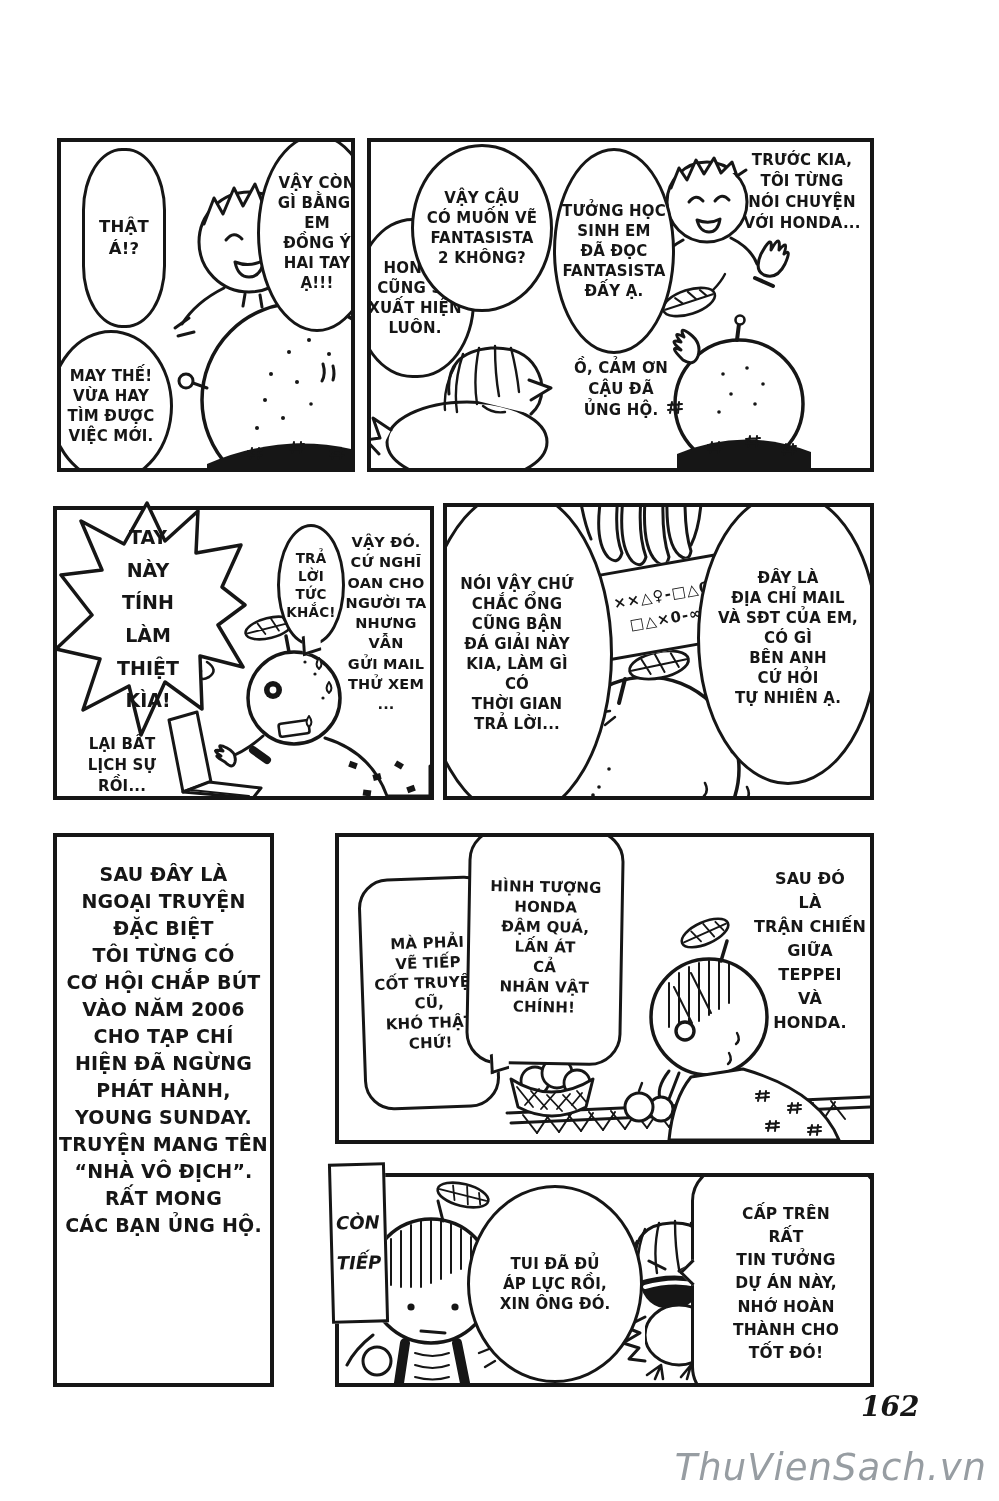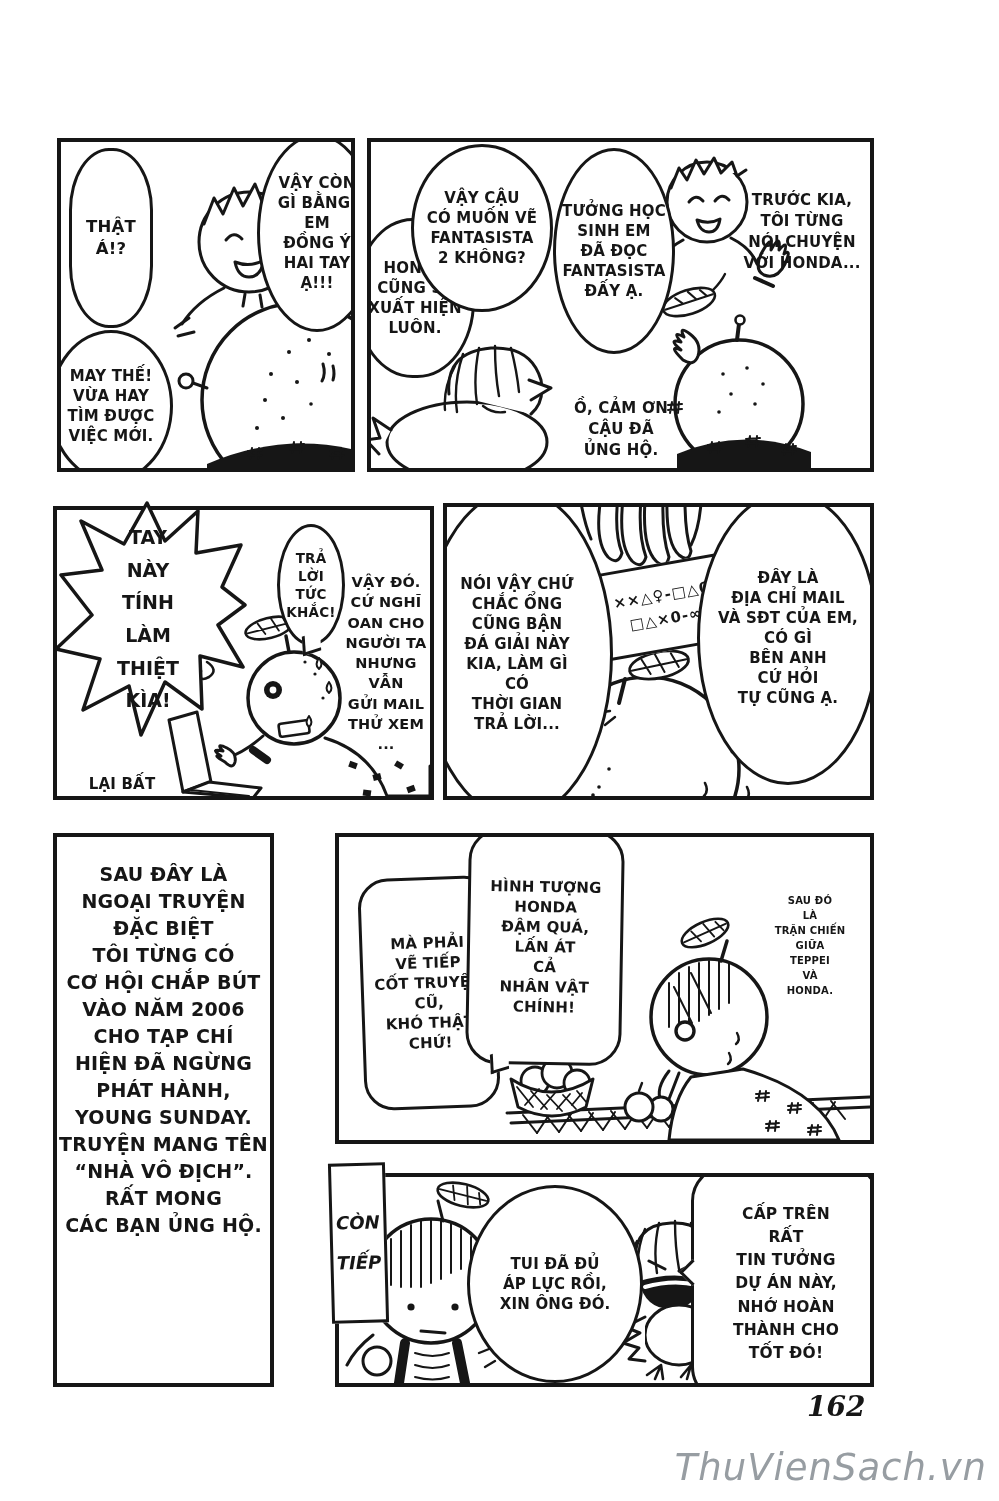--- a/index.html
+++ b/index.html
@@ -19,21 +19,21 @@
   }
   .panel svg{position:absolute;left:0;top:0;z-index:1;}
   .bubble{
     position:absolute;background:var(--paper);border:3px solid var(--ink);
     display:flex;align-items:center;justify-content:center;text-align:center;
     font-weight:bold;white-space:pre-line;z-index:4;box-sizing:border-box;
     font-size:15px;line-height:1.34;letter-spacing:.2px;
   }
   .free{
     position:absolute;text-align:center;font-weight:bold;white-space:pre-line;
-    z-index:4;font-size:15px;line-height:1.4;letter-spacing:.2px;margin-top:40px;
+    z-index:4;font-size:15px;line-height:1.4;letter-spacing:.2px;
   }
   .tail-l::after{
     content:"";position:absolute;left:-11px;top:95px;width:16px;height:16px;
     background:var(--paper);border-left:3px solid var(--ink);border-bottom:3px solid var(--ink);
     transform:rotate(45deg);
   }
   .tail-b::after{
     content:"";position:absolute;left:22px;bottom:-10px;width:16px;height:16px;
     background:var(--paper);border-left:3px solid var(--ink);border-bottom:3px solid var(--ink);
     transform:rotate(-18deg) skewX(-14deg);
@@ -58,21 +58,21 @@
     display:flex;align-items:center;justify-content:center;text-align:center;
     font-style:italic;font-weight:bold;font-size:18px;line-height:2.2;white-space:pre-line;
   }
   .card{
     position:absolute;left:148px;top:56px;width:138px;height:88px;background:var(--paper);
     border:3px solid var(--ink);box-sizing:border-box;transform:rotate(-10deg);z-index:3;
     display:flex;flex-direction:column;align-items:center;justify-content:center;
     font-weight:bold;font-size:15px;line-height:1.6;letter-spacing:1px;
   }
   .page-num{
-    position:absolute;left:807px;top:1390px;font-family:"DejaVu Serif","Liberation Serif",serif;
+    position:absolute;left:861px;top:1390px;font-family:"DejaVu Serif","Liberation Serif",serif;
     font-style:italic;font-weight:bold;font-size:28px;z-index:2;
   }
   .watermark{
     position:absolute;right:12px;top:1446px;font-size:37px;color:var(--wm);
     letter-spacing:1px;z-index:2;font-style:italic;
   }
   .s{stroke:var(--ink);fill:none;stroke-linecap:round;stroke-linejoin:round;}
   .f{fill:var(--paper);stroke:var(--ink);stroke-linecap:round;stroke-linejoin:round;}
   .k{fill:var(--ink);stroke:none;}
 </style>
@@ -114,21 +114,21 @@
         </g>
         <path class="s" stroke-width="3" d="M262,222 q3,10 -1,17 M272,224 q2,8 0,14"></path>
         <path class="k" d="M146,322 Q238,282 332,320 L332,326 L146,326 Z"></path>
         <g class="s" stroke-width="2">
           <path transform="translate(190,306)" d="M1,0 L-1,11 M8,0 L7,11 M-3,3 L11,2 M-3,8 L11,7"></path>
           <path transform="translate(232,300)" d="M1,0 L-1,11 M8,0 L7,11 M-3,3 L11,2 M-3,8 L11,7"></path>
           <path transform="translate(272,306)" d="M1,0 L-1,11 M8,0 L7,11 M-3,3 L11,2 M-3,8 L11,7"></path>
         </g>
       </g>
     </svg>
-    <div class="bubble" style="left:8px;top:6px;width:84px;height:180px;border-radius:40px/62px;font-size:16.5px;"><span>THẬT
+    <div class="bubble" style="left:21px;top:6px;width:84px;height:180px;border-radius:40px/62px;font-size:16.5px;"><span>THẬT
 Á!?</span></div>
     <div class="bubble" style="left:196px;top:-8px;width:120px;height:198px;border-radius:50%;"><span>VẬY CÒN
 GÌ BẰNG,
 EM
 ĐỒNG Ý
 HAI TAY
 Ạ!!!</span></div>
     <div class="bubble" style="left:-12px;top:188px;width:124px;height:152px;border-radius:50%;"><span>MAY THẾ!
 VỪA HAY
 TÌM ĐƯỢC
@@ -325,21 +325,21 @@
 KIA, LÀM GÌ
 CÓ
 THỜI GIAN
 TRẢ LỜI...</span></div>
     <div class="bubble" style="left:250px;top:-16px;width:182px;height:294px;border-radius:50%;"><span>ĐÂY LÀ
 ĐỊA CHỈ MAIL
 VÀ SĐT CỦA EM,
 CÓ GÌ
 BÊN ANH
 CỨ HỎI
-TỰ CŨNG Ạ.</span></div>
+TỰ NHIÊN Ạ.</span></div>
   </div>
 
   <div class="note-box">
     <div class="note-text">SAU ĐÂY LÀ
 NGOẠI TRUYỆN
 ĐẶC BIỆT
 TÔI TỪNG CÓ
 CƠ HỘI CHẮP BÚT
 VÀO NĂM 2006
 CHO TẠP CHÍ
@@ -408,21 +408,21 @@
 CŨ,
 KHÓ THẬT
 CHỨ!</span></div>
     <div class="bubble tail-b" style="left:128px;top:-8px;width:156px;height:236px;border-radius:32px;transform:rotate(1deg);"><span>HÌNH TƯỢNG
 HONDA
 ĐẬM QUÁ,
 LẤN ÁT
 CẢ
 NHÂN VẬT
 CHÍNH!</span></div>
-    <div class="free" style="left:412px;top:16px;width:118px;font-size:10px;line-height:1.5;"><span>SAU ĐÓ
+    <div class="free" style="left:412px;top:30px;width:118px;font-size:16px;line-height:1.5;"><span>SAU ĐÓ
 LÀ
 TRẬN CHIẾN
 GIỮA
 TEPPEI
 VÀ
 HONDA.</span></div>
   </div>
 
   <div class="panel" style="left:335px;top:1173px;width:539px;height:214px;">
     <svg viewBox="0 0 531 206" width="531" height="206">

